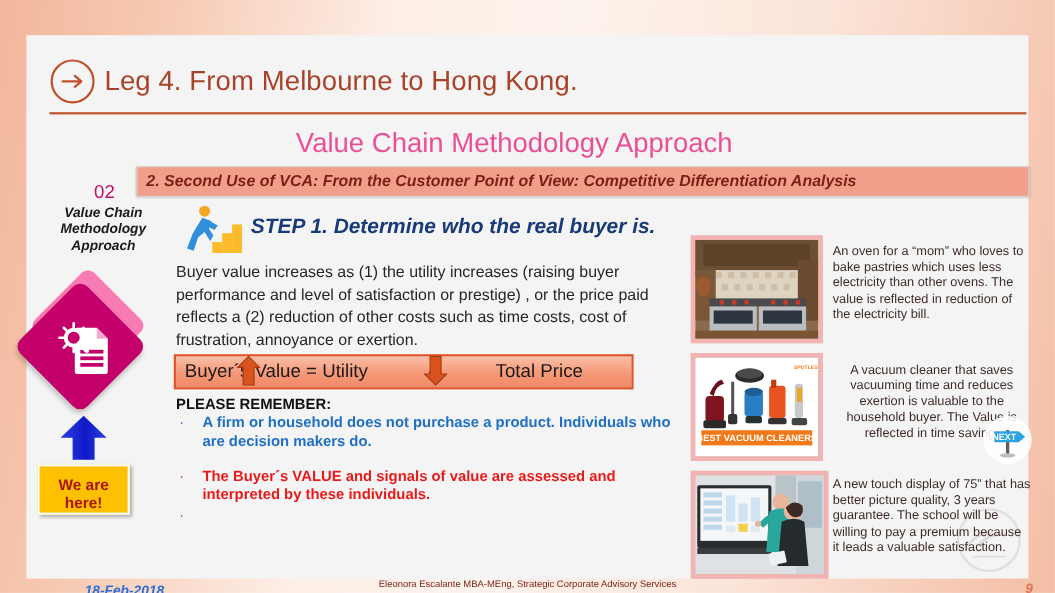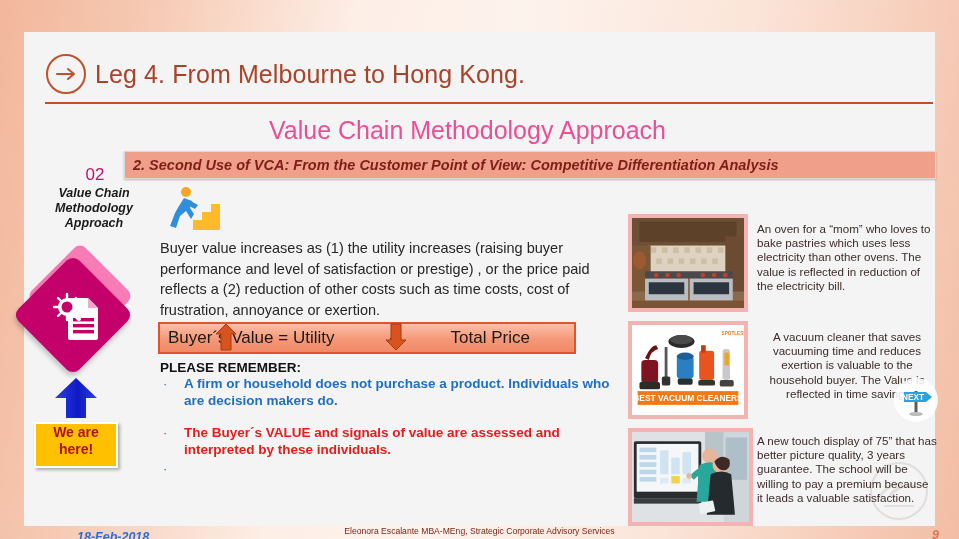--- a/index.html
+++ b/index.html
@@ -69,21 +69,21 @@
     background:#c4006b; transform:rotate(45deg); border-radius:9px;
     box-shadow:2px 3px 5px rgba(0,0,0,.22);
   }
   .dia-icon { position:absolute; left:30px; top:28px; width:56px; height:58px; }
 
   .blue-arrow { position:absolute; left:53px; top:366px; width:46px; height:44px; }
   .here-box {
     position:absolute; left:34px; top:412px; width:84px; height:46px;
     background:#ffc000; border:2px solid #ffffff;
     box-shadow:2px 2px 3px rgba(0,0,0,.3);
-    display:flex; flex-direction:column; align-items:center; justify-content:flex-start;
+    display:flex; flex-direction:column; align-items:center; justify-content:flex-end;
     font-size:14px; font-weight:bold; color:#a91313; line-height:17px;
   }
 
   
   .step-icon { position:absolute; left:164px; top:176px; width:56px; height:46px; }
   .step-title {
     position:absolute; left:228px; top:186px;
     font-size:19px; font-weight:bold; font-style:italic; color:#183a78;
     white-space:nowrap;
   }
@@ -220,20 +220,21 @@
   <div class="step-icon">
     <svg width="56" height="46" viewBox="0 0 56 46">
       <rect x="29" y="34" width="9" height="10" fill="#fdbb2c"></rect>
       <rect x="38" y="26" width="9" height="18" fill="#fdbb2c"></rect>
       <rect x="47" y="18" width="9" height="26" fill="#fdbb2c"></rect>
       <circle cx="22" cy="6" r="5" fill="#f5a623"></circle>
       <path d="M20 12 L28 15 L26 22 L30 28 L27 33 L22 25 L16 30 L12 42 L6 40 L11 27 L15 20 Z" fill="#2f8fdd"></path>
       <path d="M25 14 L34 19 L31 23 L23 19 Z" fill="#2f8fdd"></path>
     </svg>
   </div>
+  <div class="step-title">STEP 1. Determine who the real buyer is.</div>
 
   <div class="para">Buyer value increases as (1) the utility increases (raising buyer performance and level of  satisfaction or prestige) , or the price paid reflects a (2) reduction of other costs such as time costs, cost of frustration, annoyance or exertion.</div>
 
   <div class="formula">
     <span class="formula-txt">
       <span>Buyer´s Value =  Utility</span>
       <span style="display:inline-block;width:46px"></span>
       <span>–</span>
       <span style="display:inline-block;width:42px"></span>
       <span>Total Price</span>

